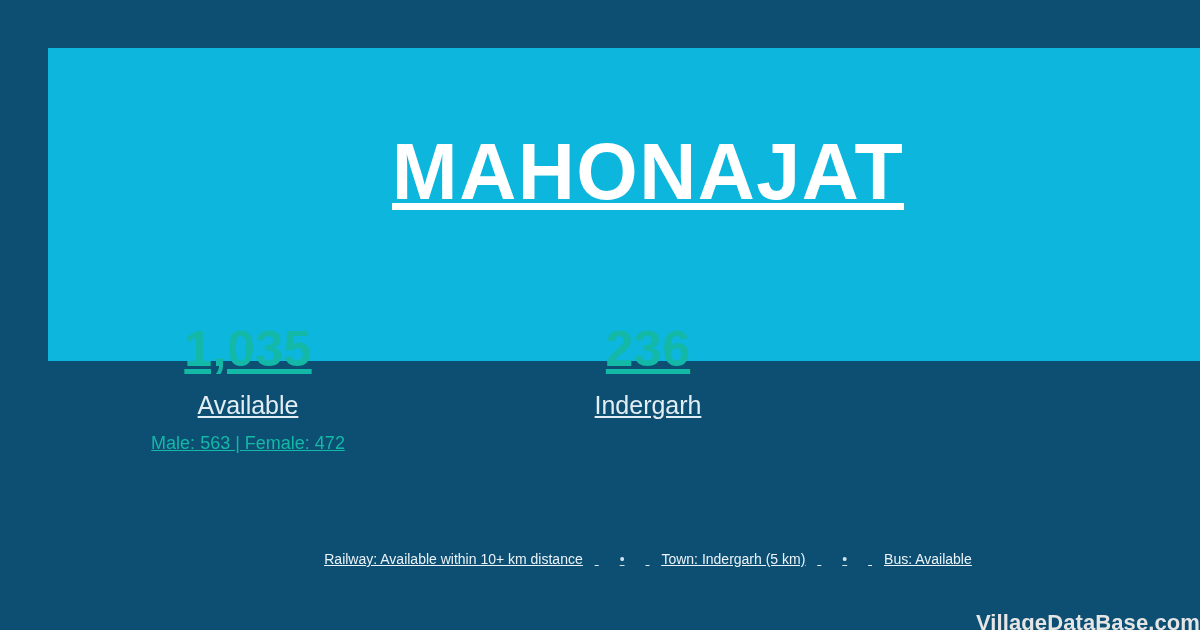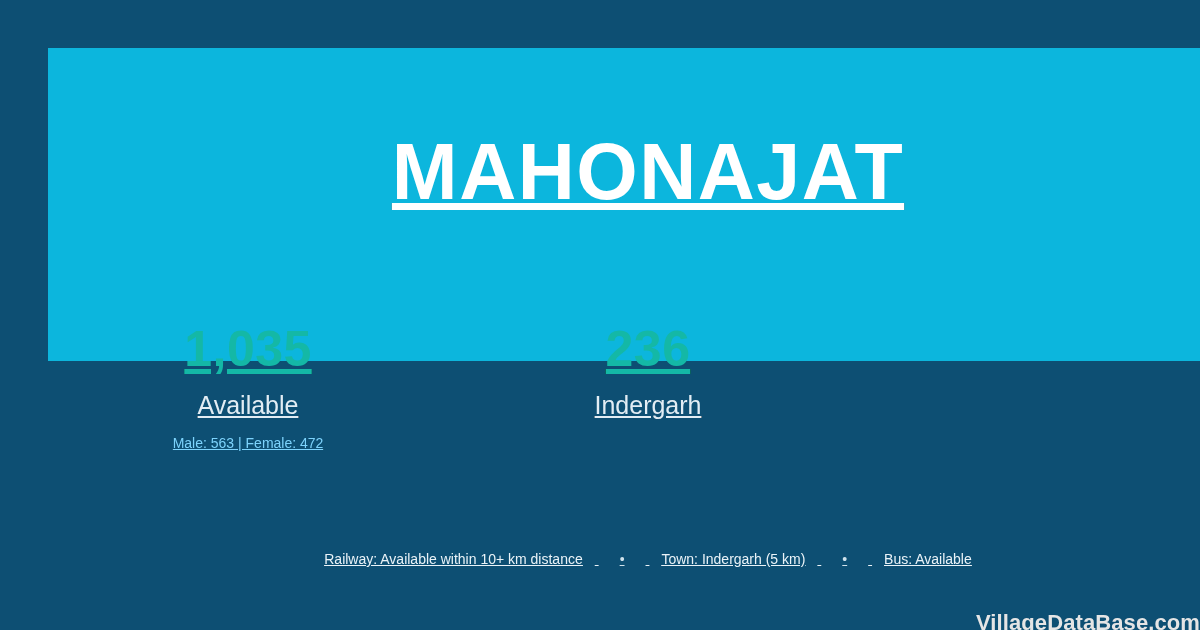--- a/index.html
+++ b/index.html
@@ -76,24 +76,24 @@
   .stat-label {
     margin-top:9px;
     font-size:25px;
     line-height:30px;
     font-weight:400;
     color:#e2edf4;
     white-space:nowrap;
   }
   .stat-sub {
     margin-top:8px;
-    font-size:14px;
+    font-size:18px;
     line-height:22px;
     font-weight:400;
-    color:#7dd3fc;
+    color:#14b8a6;
     white-space:nowrap;
   }
 
   
   .facility-line {
     position:absolute;
     left:0; top:484px;
     width:1200px;
     text-align:center;
     font-size:14px;

